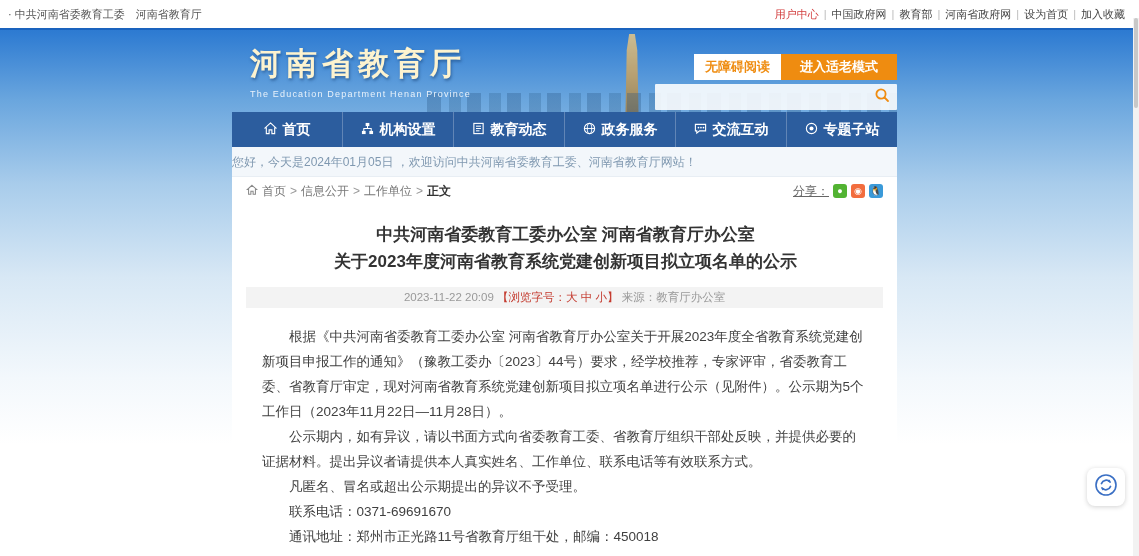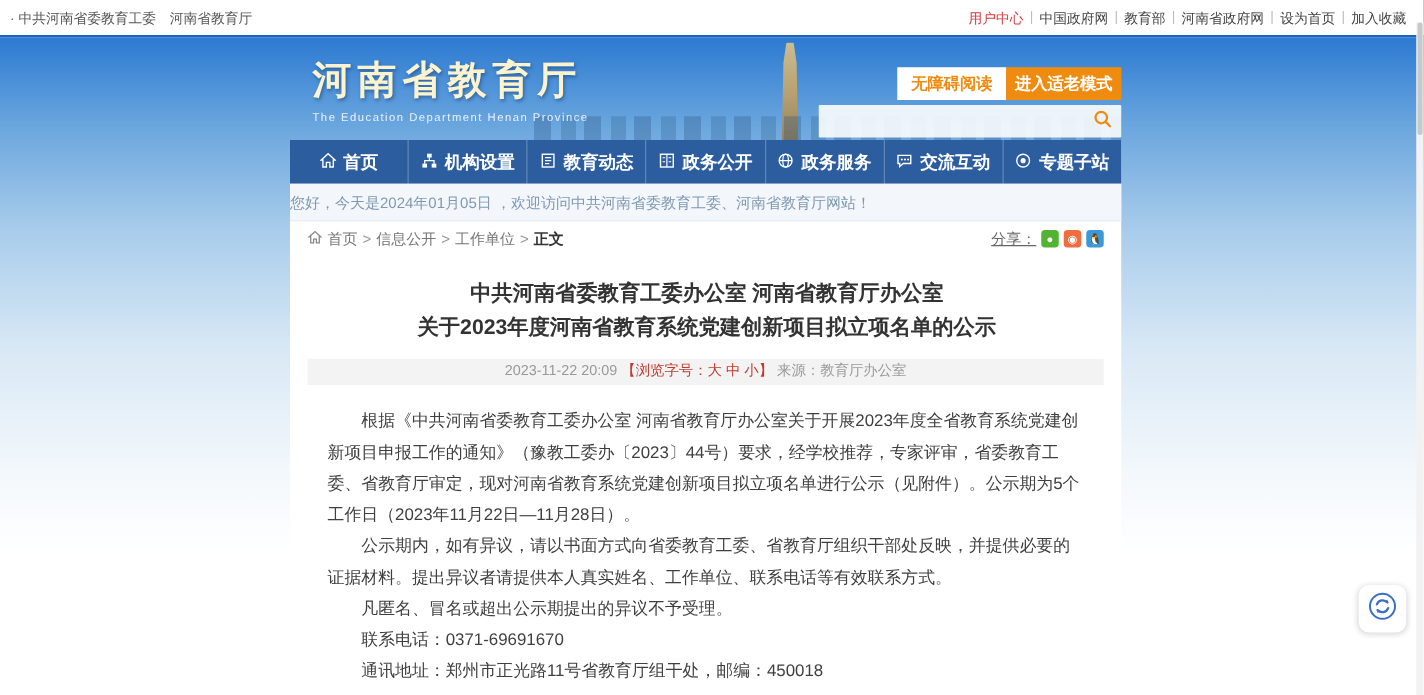--- a/index.html
+++ b/index.html
@@ -40,21 +40,21 @@
   .skyline { position:absolute; right:0; bottom:0; width:470px; height:20px; opacity:.30;
     background:repeating-linear-gradient(90deg,#24507e 0 14px,transparent 14px 22px,#30628f 22px 34px,transparent 34px 40px); }
   .banner-controls { position:absolute; right:0; top:24px; width:242px; }
   .mode-buttons { display:flex; justify-content:flex-end; }
   .btn-access {
     background:#ffffff; color:#ef8c10; font-size:13px; font-weight:bold;
     padding:3px 10px; cursor:pointer; border:1px solid #ffffff;
   }
   .btn-elder {
     background:#ef8c10; color:#ffffff; font-size:13px; font-weight:bold;
-    padding:3px 6px; cursor:pointer; border:1px solid #ef8c10;
+    padding:3px 18px; cursor:pointer; border:1px solid #ef8c10;
   }
   .search-box {
     margin-top:4px; height:26px; background:rgba(255,255,255,.88);
     display:flex; align-items:center; border-radius:1px;
   }
   .search-input { flex:1; border:none; outline:none; background:transparent; height:100%; padding:0 8px; font-size:13px; }
   .search-btn { width:30px; height:100%; display:flex; align-items:center; justify-content:center; cursor:pointer; }
 
   
   .column { position:absolute; left:232px; top:112px; width:665px; height:444px; background:#ffffff; }
@@ -171,31 +171,20 @@
       <span>机构设置</span>
     </div>
     <div class="nav-item">
       <span><svg width="13" height="13" viewBox="0 0 14 14">
             <rect x="2" y="1.5" width="10" height="11" fill="none" stroke="#fff" stroke-width="1.2"></rect>
             <line x1="4.3" y1="4.5" x2="9.7" y2="4.5" stroke="#fff" stroke-width="1.1"></line>
             <line x1="4.3" y1="7" x2="9.7" y2="7" stroke="#fff" stroke-width="1.1"></line>
             <line x1="4.3" y1="9.5" x2="8" y2="9.5" stroke="#fff" stroke-width="1.1"></line>
           </svg></span>
       <span>教育动态</span>
-    </div>
-    <div class="nav-item">
-      <span><svg width="13" height="13" viewBox="0 0 14 14">
-            <rect x="1.5" y="1.5" width="11" height="11" fill="none" stroke="#fff" stroke-width="1.2"></rect>
-            <line x1="7" y1="1.5" x2="7" y2="12.5" stroke="#fff" stroke-width="1"></line>
-            <line x1="3.3" y1="4.5" x2="5.5" y2="4.5" stroke="#fff" stroke-width="1"></line>
-            <line x1="8.5" y1="4.5" x2="10.7" y2="4.5" stroke="#fff" stroke-width="1"></line>
-            <line x1="3.3" y1="8" x2="5.5" y2="8" stroke="#fff" stroke-width="1"></line>
-            <line x1="8.5" y1="8" x2="10.7" y2="8" stroke="#fff" stroke-width="1"></line>
-          </svg></span>
-      <span>政务公开</span>
     </div>
     <div class="nav-item">
       <span><svg width="13" height="13" viewBox="0 0 14 14">
             <circle cx="7" cy="7" r="5.5" fill="none" stroke="#fff" stroke-width="1.2"></circle>
             <ellipse cx="7" cy="7" rx="2.4" ry="5.5" fill="none" stroke="#fff" stroke-width="1"></ellipse>
             <line x1="1.5" y1="7" x2="12.5" y2="7" stroke="#fff" stroke-width="1"></line>
           </svg></span>
       <span>政务服务</span>
     </div>
     <div class="nav-item">

